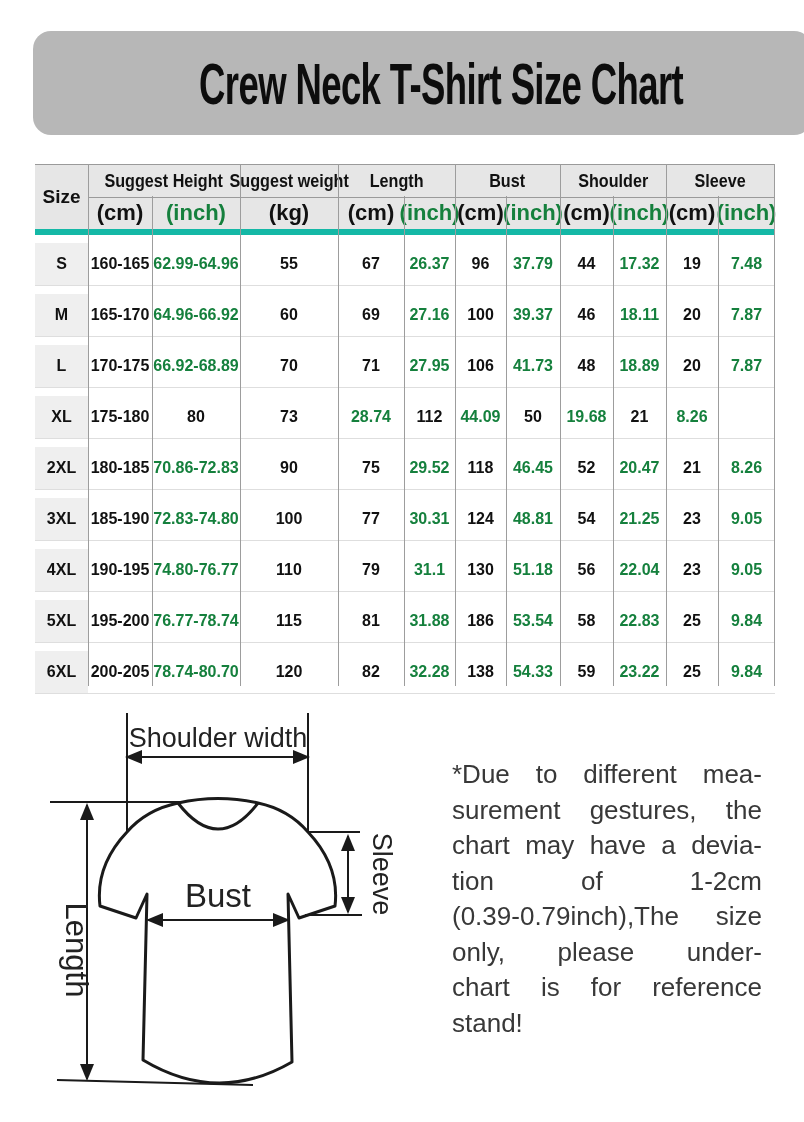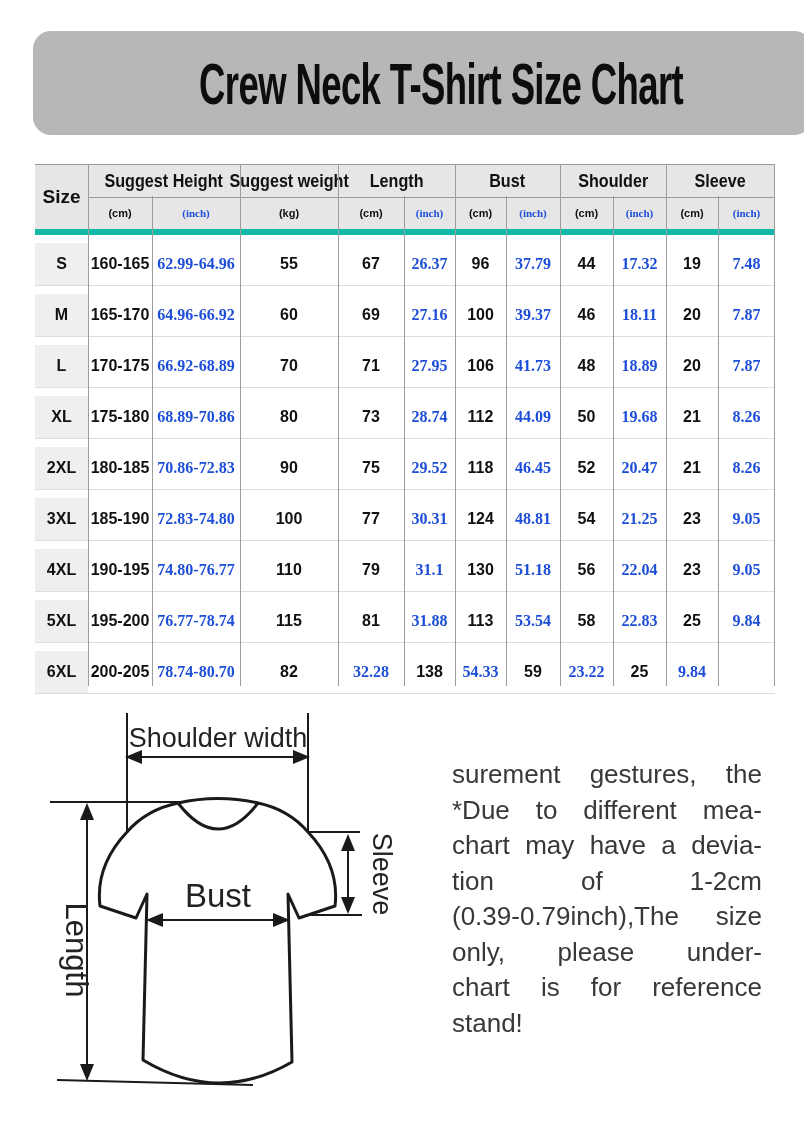--- a/index.html
+++ b/index.html
@@ -15,29 +15,29 @@
 
   
   .size-table{position:absolute;left:35px;top:164px;width:740px;height:522px;}
   .tgrid{display:grid;grid-template-columns:53px 64px 88px 98px 66px 51px 51px 54px 53px 53px 52px 57px;}
   .thead{position:relative;height:64px;background:#e6e6e6;
          border-top:1px solid #9a9a9a;border-bottom:6px solid #14b8a6;
          grid-template-rows:32px 32px;}
   .thead .cell{display:flex;align-items:center;justify-content:center;}
   .corner{font-size:19px;font-weight:bold;}
   .group-label{font-size:19px;font-weight:bold;white-space:nowrap;transform:scaleX(0.85);}
-  .unit{font-size:11px;font-weight:bold;}
+  .unit{font-size:22px;font-weight:bold;}
   .hsep{position:absolute;left:53px;right:0;top:32px;height:1px;background:#9a9a9a;}
 
   .tbody{margin-top:8px;}
   .trow{height:42px;border-bottom:1px solid #dedede;margin-bottom:8px;}
   .trow .cell{display:flex;align-items:center;justify-content:center;
               font-size:16px;font-weight:bold;white-space:nowrap;}
   .row-label{background:#efefef;font-size:17px;font-weight:600;}
-  .red{color:#1d4ed8;font-family:Liberation Serif, serif;}
+  .red{color:#15803d;}
 
   .vline{position:absolute;width:1px;background:#9d9d9d;}
   .vline.group{top:0;height:522px;}
   .vline.sub{top:32px;height:490px;}
 
   
   .note{position:absolute;left:452px;top:757px;width:310px;color:#383838;}
   .note-line{font-size:26px;line-height:35.5px;text-align:justify;text-align-last:justify;
              white-space:normal;}
   .note-line.last{text-align:center;text-align-last:left;}
@@ -128,21 +128,20 @@
           <div class="cell">106</div>
           <div class="cell red">41.73</div>
           <div class="cell">48</div>
           <div class="cell red">18.89</div>
           <div class="cell">20</div>
           <div class="cell red">7.87</div>
         </div>
         <div class="trow tgrid">
           <div class="cell row-label">XL</div>
           <div class="cell">175-180</div>
-          <div class="cell red">68.89-70.86</div>
           <div class="cell">80</div>
           <div class="cell">73</div>
           <div class="cell red">28.74</div>
           <div class="cell">112</div>
           <div class="cell red">44.09</div>
           <div class="cell">50</div>
           <div class="cell red">19.68</div>
           <div class="cell">21</div>
           <div class="cell red">8.26</div>
         </div>
@@ -188,31 +187,32 @@
           <div class="cell">23</div>
           <div class="cell red">9.05</div>
         </div>
         <div class="trow tgrid">
           <div class="cell row-label">5XL</div>
           <div class="cell">195-200</div>
           <div class="cell red">76.77-78.74</div>
           <div class="cell">115</div>
           <div class="cell">81</div>
           <div class="cell red">31.88</div>
-          <div class="cell">113</div>
+          <div class="cell">186</div>
           <div class="cell red">53.54</div>
           <div class="cell">58</div>
           <div class="cell red">22.83</div>
           <div class="cell">25</div>
           <div class="cell red">9.84</div>
         </div>
         <div class="trow tgrid">
           <div class="cell row-label">6XL</div>
           <div class="cell">200-205</div>
           <div class="cell red">78.74-80.70</div>
+          <div class="cell">120</div>
           <div class="cell">82</div>
           <div class="cell red">32.28</div>
           <div class="cell">138</div>
           <div class="cell red">54.33</div>
           <div class="cell">59</div>
           <div class="cell red">23.22</div>
           <div class="cell">25</div>
           <div class="cell red">9.84</div>
         </div>
       </div>
@@ -272,22 +272,22 @@
       <line x1="277" y1="212" x2="334" y2="212"></line>
     </g>
 
     <text x="190" y="44" font-size="27" text-anchor="middle">Shoulder width</text>
     <text x="190" y="204" font-size="33" text-anchor="middle">Bust</text>
     <text x="38" y="247" font-size="31" text-anchor="middle" transform="rotate(90,38,247)">Length</text>
     <text x="345" y="171" font-size="27" text-anchor="middle" transform="rotate(90,345,171)">Sleeve</text>
   </svg>
 
   <div class="note" id="note">
+      <div class="note-line">*Due to different mea-</div>
       <div class="note-line">surement gestures, the</div>
-      <div class="note-line">*Due to different mea-</div>
       <div class="note-line">chart may have a devia-</div>
       <div class="note-line">tion of 1-2cm</div>
       <div class="note-line">(0.39-0.79inch),The size</div>
       <div class="note-line">only, please under-</div>
       <div class="note-line">chart is for reference</div>
       <div class="note-line last">stand!</div>
     </div>
 
 </div>
 

